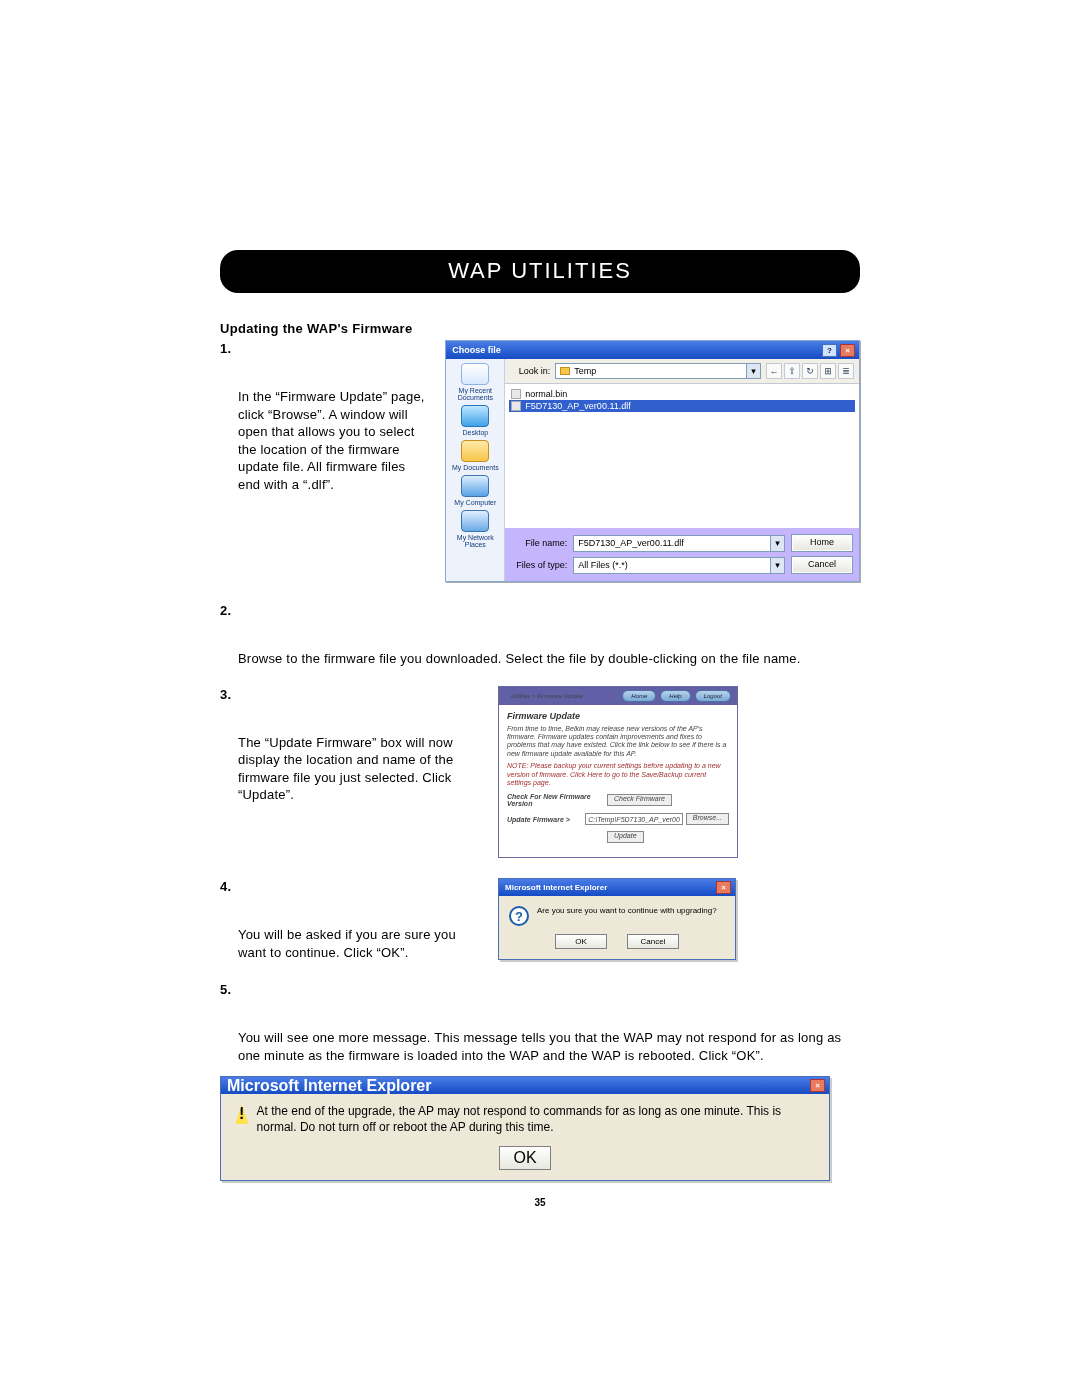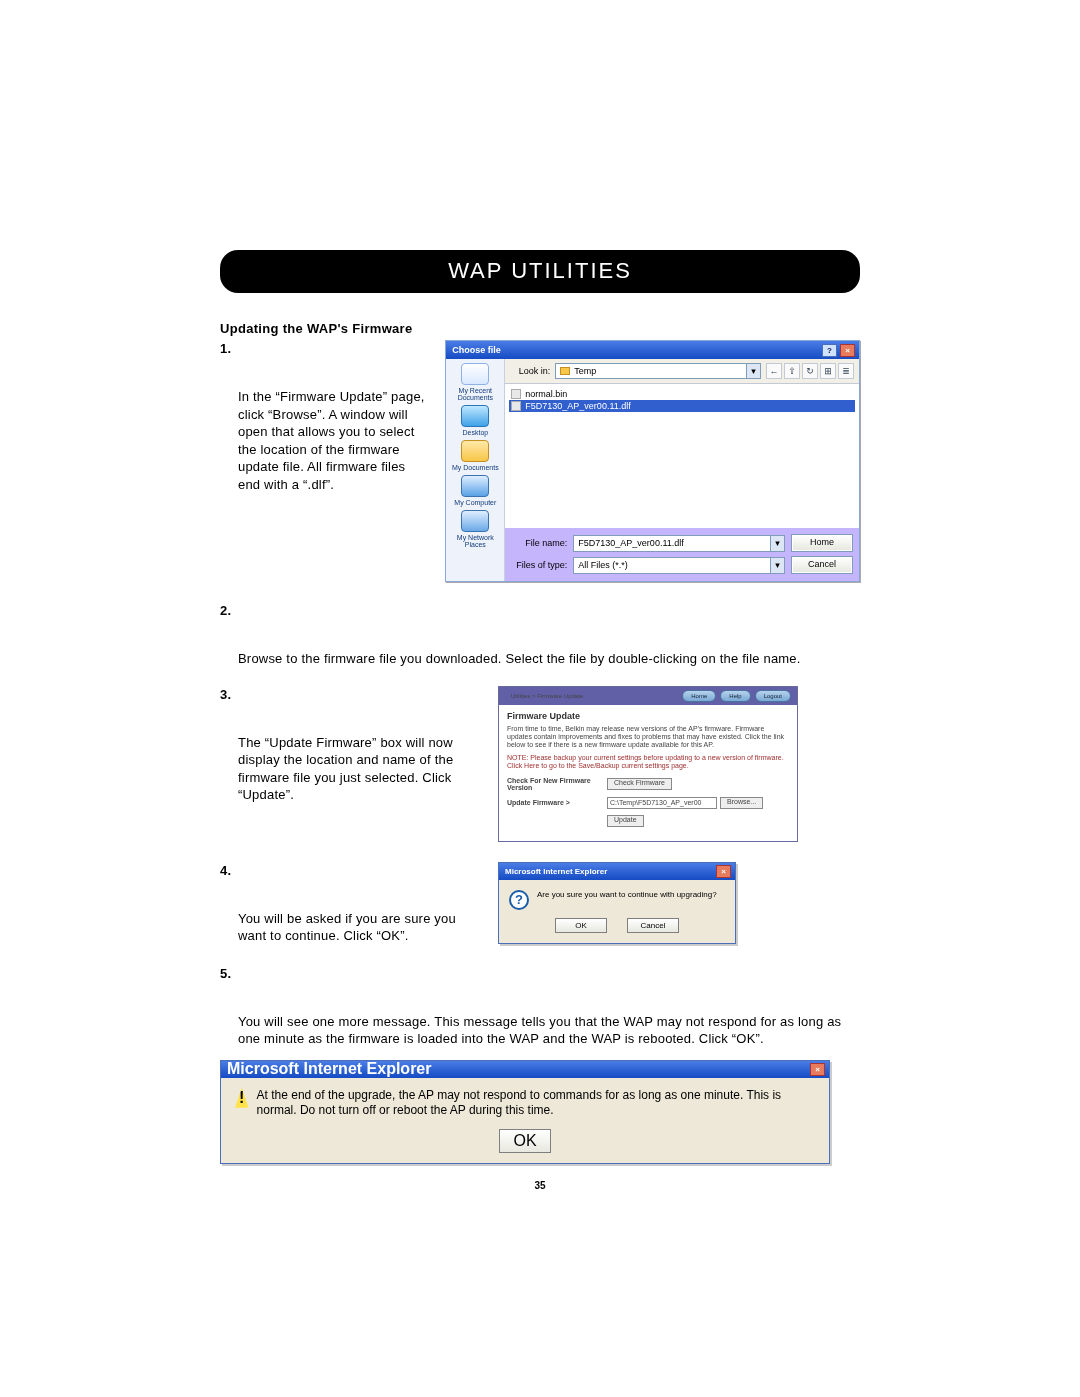--- a/index.html
+++ b/index.html
@@ -137,22 +137,22 @@
     text-align:center; font-size:9px; padding-top:2px;
     box-shadow: inset 0 0 0 1px #fff;
   }
 
   
   .row-mid { display:flex; gap:18px; margin-bottom:20px; }
   .row-mid .text { flex:1; max-width: 260px; }
 
   
   .fwu {
-    width: 300px; border:1px solid #6a6aa0;
-    font-size:7px; background:#fff;
+    width: 240px; border:1px solid #6a6aa0;
+    font-size:7px; background:#fff;font-style:italic;
   }
   .fwu-tabs {
     height:18px; background:#6160a6;
     display:flex; align-items:center; justify-content:flex-end;
     gap:4px; padding:0 6px;
   }
   .crumb { color:#444; font-size:6px; margin-right:auto; padding-left:6px; }
   .fwu-tab {
     background: linear-gradient(#b7d2ec,#7aa9d6);
     border:1px solid #49729e; border-radius:8px;

